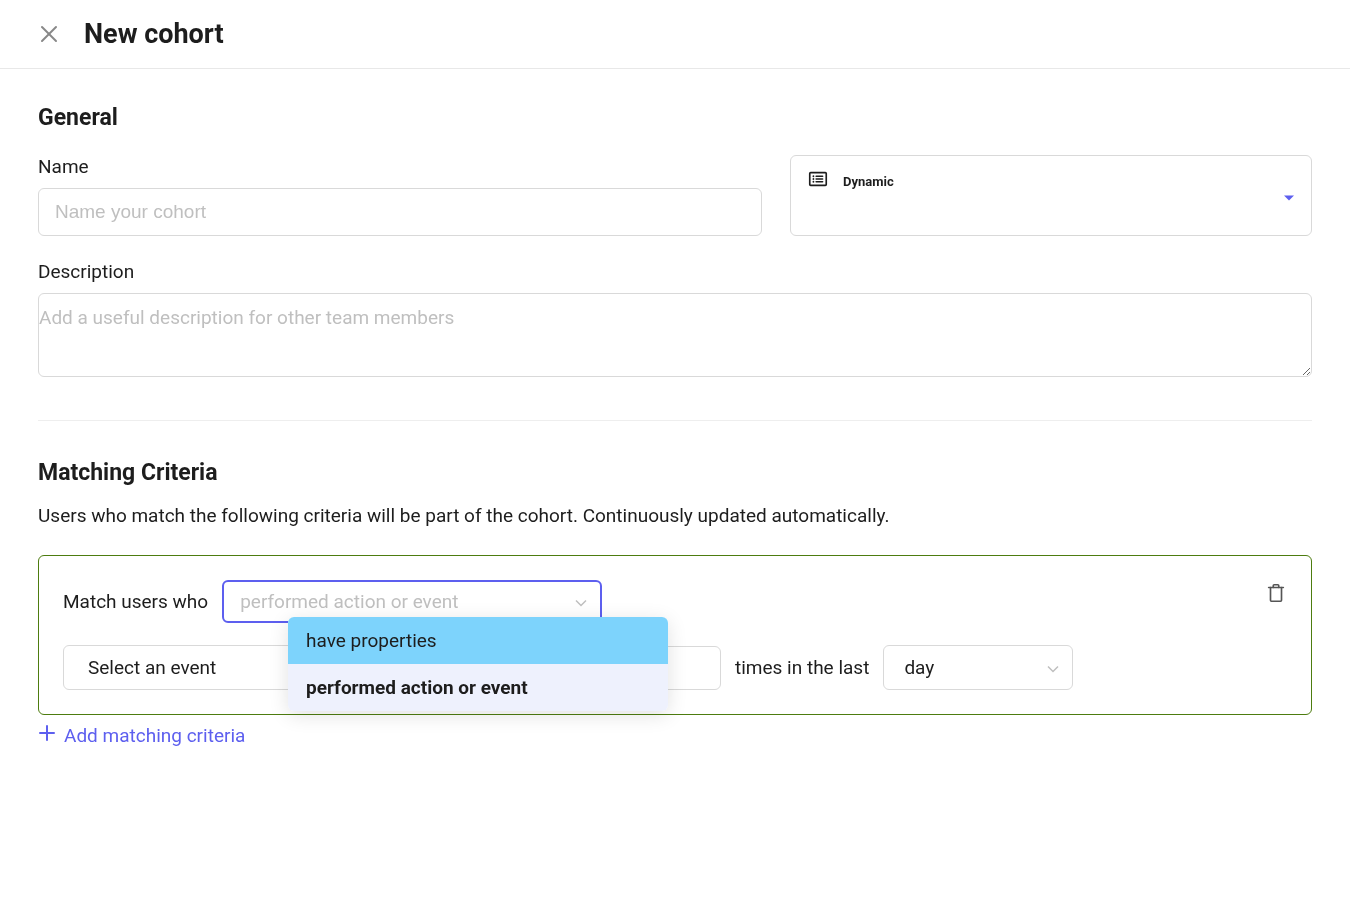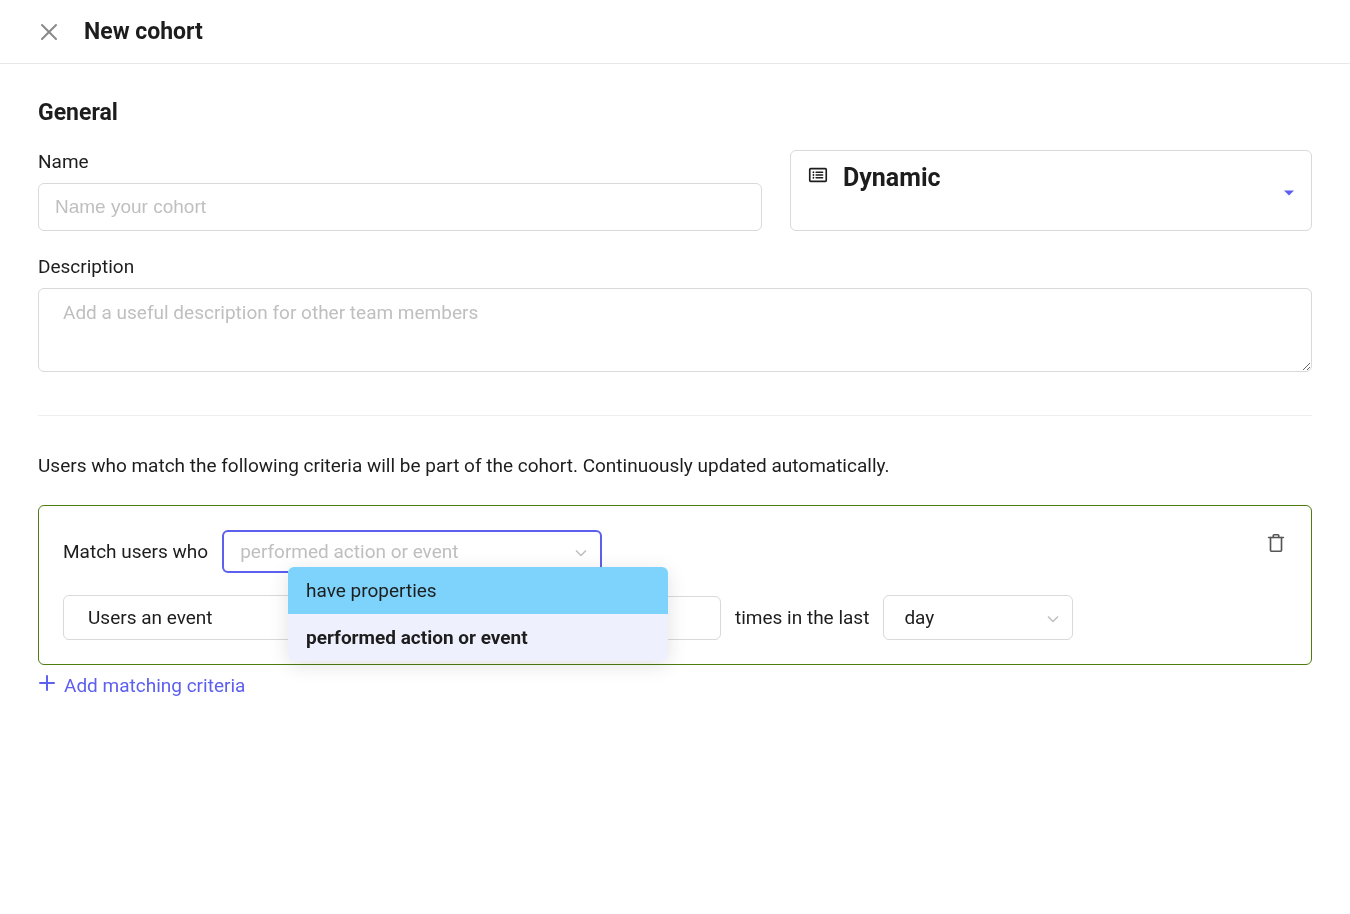--- a/index.html
+++ b/index.html
@@ -23,21 +23,21 @@
     .close-icon {
       width: 22px;
       height: 22px;
       color: #888;
       cursor: pointer;
       display: flex;
       align-items: center;
       justify-content: center;
     }
     .page-title {
-      font-size: 23px;
+      font-size: 27px;
       font-weight: 700;
       color: #1d1d1d;
     }
     .content {
       padding: 35px 38px;
     }
     .section-heading {
       font-size: 23px;
       font-weight: 700;
       margin-bottom: 18px;
@@ -71,21 +71,21 @@
       outline: none;
       background: #fff;
     }
     .text-input::placeholder {
       color: #bfbfbf;
     }
     .textarea-input {
       width: 100%;
       border: 1px solid #d9d9d9;
       border-radius: 6px;
-      padding: 12px 24px;
+      padding: 12px 0;
       font-size: 19px;
       color: #1d1d1d;
       outline: none;
       resize: both;
       min-height: 84px;
       font-family: inherit;
     }
     .textarea-input::placeholder {
       color: #bfbfbf;
     }
@@ -97,21 +97,21 @@
       position: relative;
       cursor: pointer;
     }
     .type-card-header {
       display: flex;
       align-items: center;
       gap: 14px;
       margin-bottom: 4px;
     }
     .type-card-title {
-      font-size: 25px;
+      font-size: 13px;
       font-weight: 700;
     }
     .type-card-sub {
       font-size: 18px;
       color: #555;
     }
     .type-card-chevron {
       position: absolute;
       right: 16px;
       top: 50%;
@@ -290,20 +290,21 @@
     </div>
   </div>
 
   <div class="field-desc">
     <label class="field-label">Description</label>
     <textarea class="textarea-input" placeholder="Add a useful description for other team members" style=""></textarea>
   </div>
 
   <div class="divider"></div>
 
+  <div class="section-heading">Matching Criteria</div>
   <div class="section-subtext">Users who match the following criteria will be part of the cohort. Continuously updated automatically.</div>
 
   <div class="criteria-container">
     <div class="criteria-box">
 
       <div class="criteria-row1">
         <span class="match-label">Match users who</span>
         <div class="select-open">
           <span class="select-open-text">performed action or event</span>
           <span class="chevron-down">
@@ -317,21 +318,21 @@
       <div class="delete-btn">
         <svg width="22" height="22" viewBox="0 0 24 24" fill="none" stroke="currentColor" stroke-width="1.8" stroke-linecap="round">
           <path d="M4 6h16"></path>
           <path d="M6 6v14a1 1 0 0 0 1 1h10a1 1 0 0 0 1-1V6"></path>
           <path d="M9 6V4a1 1 0 0 1 1-1h4a1 1 0 0 1 1 1v2"></path>
         </svg>
       </div>
 
       <div class="criteria-row2">
         <div class="select-std select-event">
-          <span>Users an event</span>
+          <span>Select an event</span>
           <span class="chevron-down">
             <svg width="14" height="10" viewBox="0 0 14 10" fill="none" stroke="#bfbfbf" stroke-width="1.5">
               <path d="M2 2 L7 7 L12 2"></path>
             </svg>
           </span>
         </div>
 
         <div class="select-std select-atleast" style="justify-content:flex-end; padding-right:50px;">
           <span>st</span>
           <span class="chevron-down">

